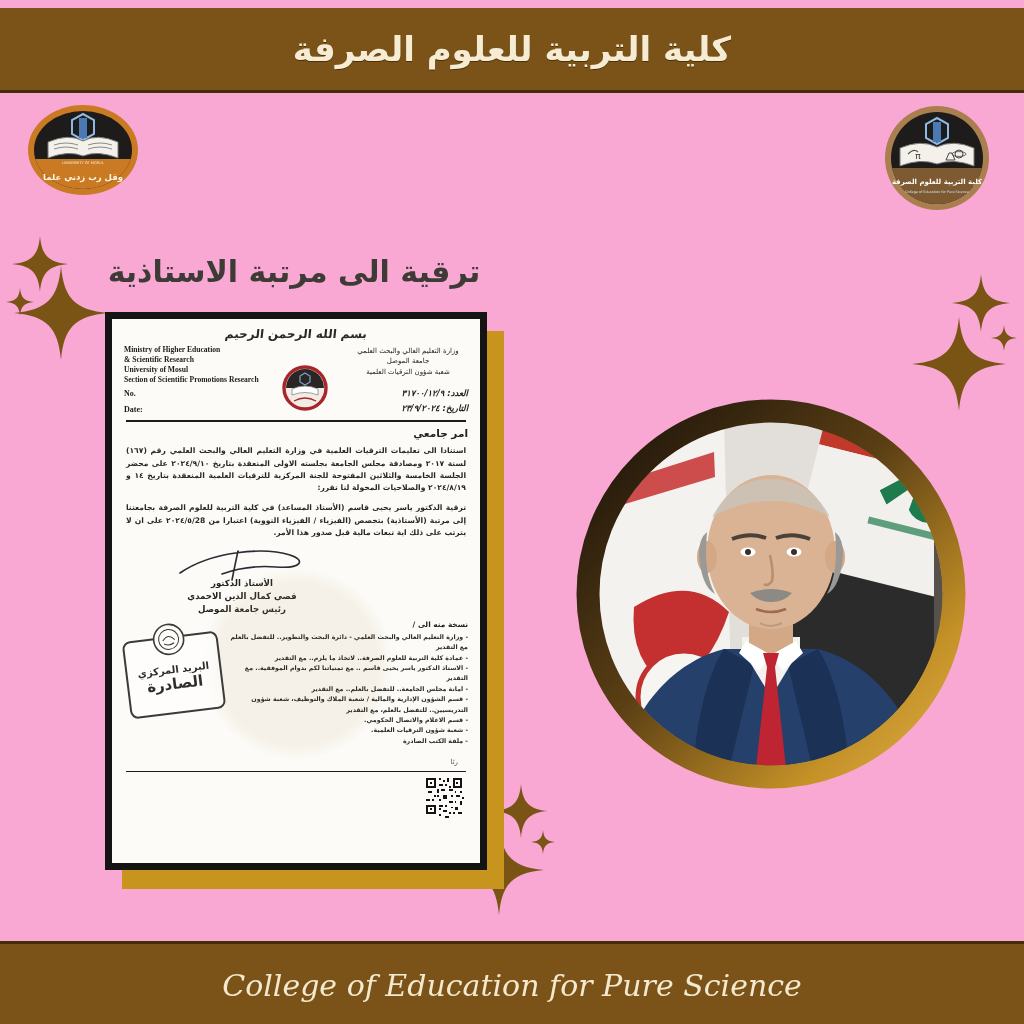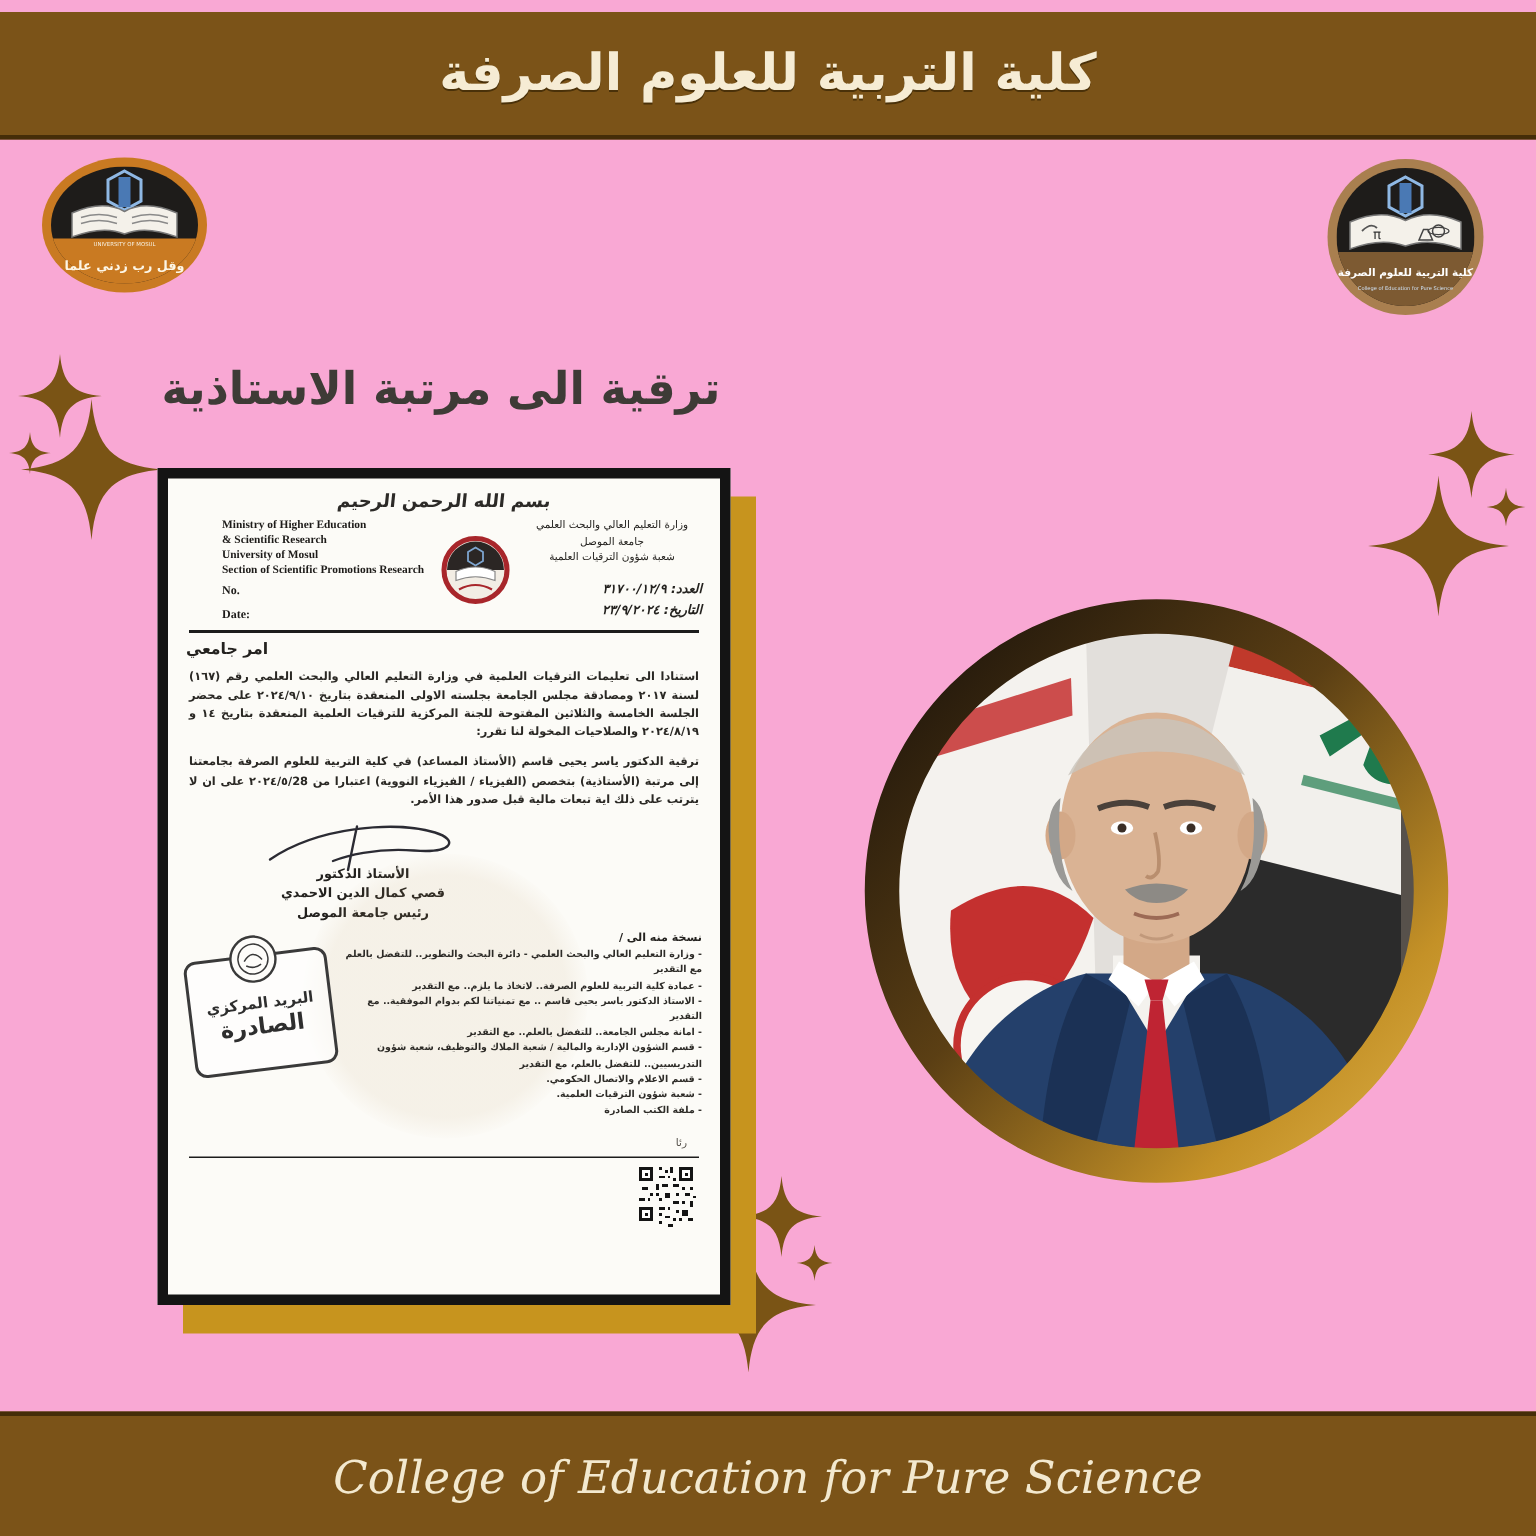--- a/index.html
+++ b/index.html
@@ -11,46 +11,46 @@
   .header-bar h1{margin:0;font-size:34px;font-weight:bold;color:#f6ecd4;letter-spacing:.5px;
                  text-shadow:0 1px 0 #4a3109;}
   .footer-bar{position:absolute;top:941px;left:0;width:1024px;height:83px;background:#7b5318;
               border-top:3px solid #452d08;display:flex;align-items:center;justify-content:center;}
   .footer-bar span{font-family:"DejaVu Serif",serif;font-style:italic;font-size:30px;color:#f3e9cf;}
   
   .logo{position:absolute;}
   .logo-left{left:24px;top:102px;width:118px;height:96px;}
   .logo-right{left:858px;top:104px;width:158px;height:112px;}
   
-  .post-title{position:absolute;left:106px;top:242px;width:376px;margin:0;text-align:center;
+  .post-title{position:absolute;left:106px;top:254px;width:376px;margin:0;text-align:center;
               direction:rtl;font-size:30px;font-weight:bold;color:#3e3b36;}
   
   .sparkles{position:absolute;}
   .sp-left{left:4px;top:226px;}
   .sp-right{left:896px;top:240px;}
   .sp-bottom{left:438px;top:780px;}
   
   .letter{position:absolute;left:105px;top:312px;width:344px;height:534px;background:#fcfbf7;
           border:7px solid #141414;box-shadow:17px 19px 0 0 #c7941e;padding:6px 12px 4px 12px;
           box-sizing:content-box;overflow:hidden;color:#24221f;}
   .letter .watermark{position:absolute;left:90px;top:250px;width:190px;height:190px;border-radius:50%;
           background:radial-gradient(circle,rgba(186,152,96,.10) 0 60%,rgba(186,152,96,0) 72%);}
   .bismillah{text-align:center;direction:rtl;font-size:12px;font-weight:bold;color:#2c2a27;
              transform:skewX(-6deg);margin:2px 0 4px 0;}
-  .letterhead{display:flex;justify-content:space-between;align-items:center;margin-left:24px;}
+  .letterhead{display:flex;justify-content:space-between;align-items:flex-end;}
   .lh-en{width:138px;font-family:"Liberation Serif",serif;font-weight:bold;font-size:7.6px;
          line-height:1.3;color:#1d1b19;}
   .lh-en .nd{margin-top:5px;font-size:8px;}
   .lh-seal{margin-top:4px;}
   .lh-ar{width:120px;direction:rtl;text-align:center;font-size:7px;font-weight:normal;line-height:1.5;}
   .lh-num{margin-top:9px;direction:rtl;text-align:right;font-size:8.5px;font-weight:bold;line-height:1.7;
           font-style:italic;}
   .rule{border:none;border-top:2px solid #1c1c1c;margin:5px 2px;}
   .rule-thin{border:none;border-top:1.4px solid #1c1c1c;margin:3px 2px;}
-  .subject{text-align:left;direction:rtl;font-size:10.5px;font-weight:bold;margin:4px 0 6px 0;}
+  .subject{text-align:right;direction:rtl;font-size:10.5px;font-weight:bold;margin:4px 0 6px 0;}
   .body-par{direction:rtl;text-align:justify;font-size:7.6px;line-height:1.62;margin:0 2px 8px 2px;
             font-weight:bold;color:#2a2824;}
   .sig-block{width:180px;margin:2px 0 0 28px;text-align:center;}
   .sig-block svg{display:block;margin:0 auto -4px auto;}
   .sig-lines{font-size:8.6px;font-weight:bold;line-height:1.5;direction:rtl;color:#23211e;}
   .letter-bottom{position:relative;height:148px;margin-top:4px;}
   .stamp{position:absolute;left:2px;top:16px;width:92px;height:74px;border:2px solid #3a3a3a;
          border-radius:8px;transform:rotate(-7deg);text-align:center;color:#2e2e2e;background:rgba(255,255,255,.6);}
   .stamp .seal{position:absolute;left:28px;top:-16px;}
   .stamp .l1{margin-top:26px;font-size:10px;font-weight:bold;direction:rtl;}

